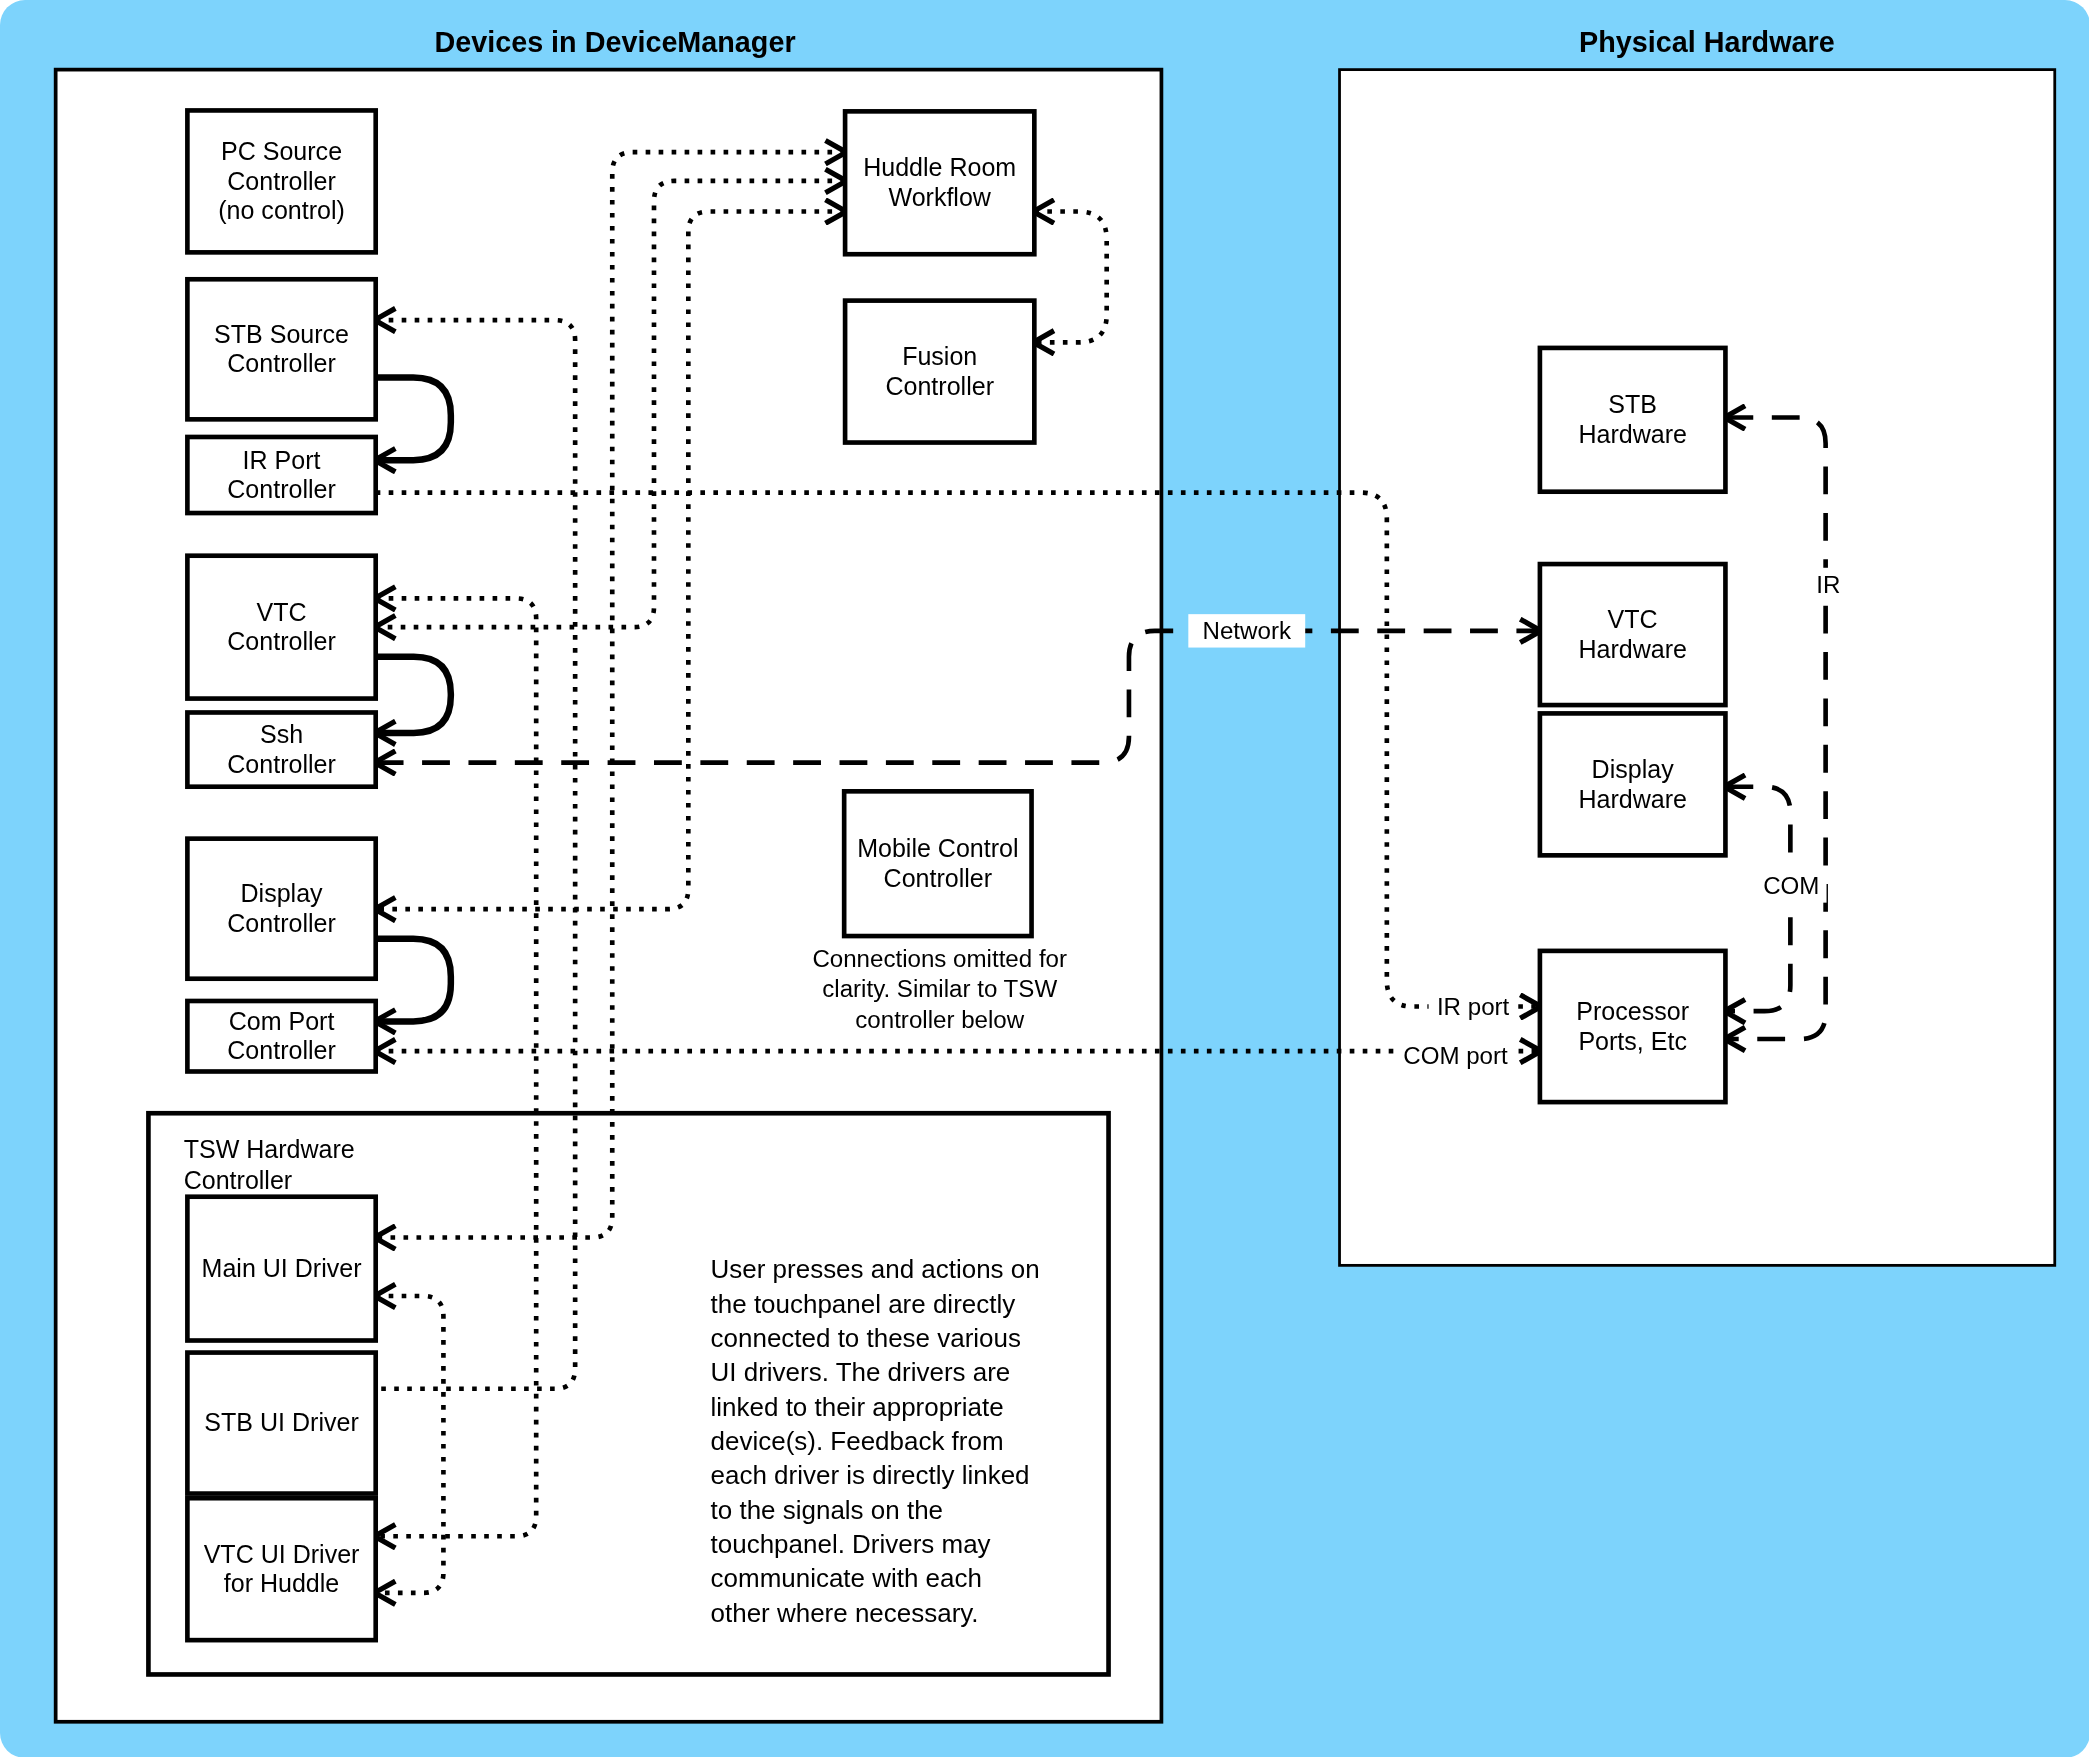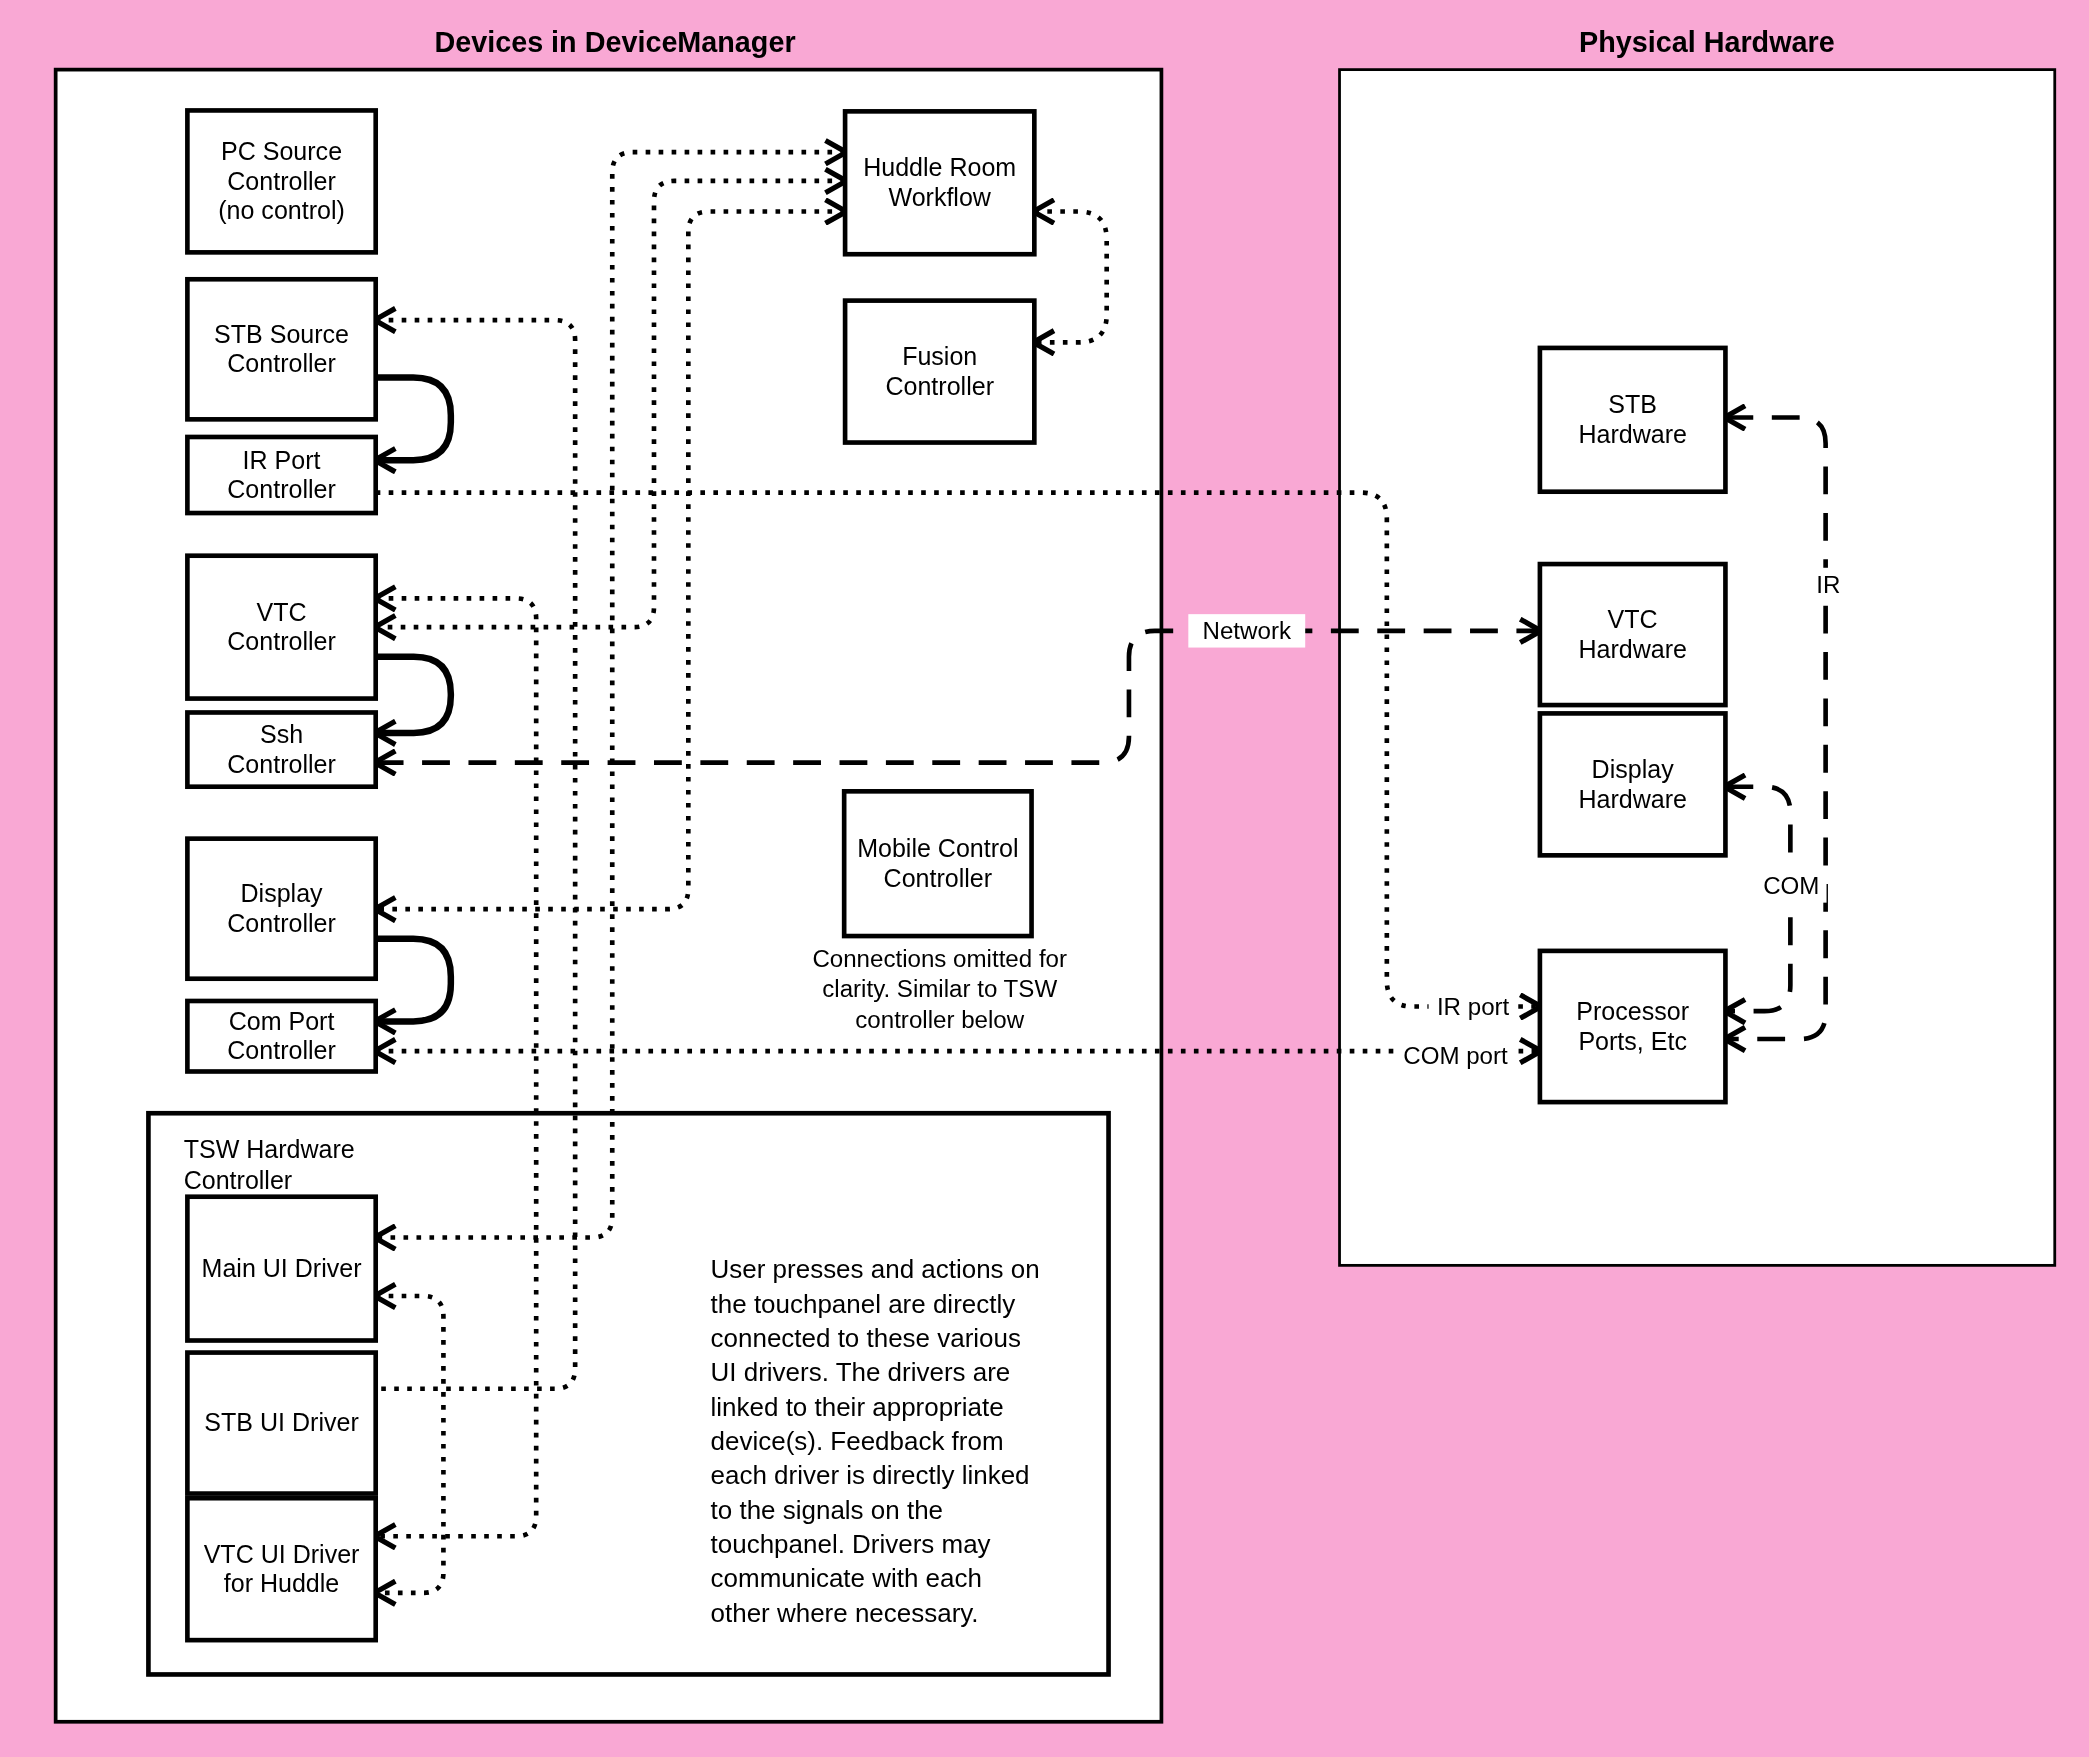--- a/index.html
+++ b/index.html
@@ -1,17 +1,17 @@
 <!DOCTYPE html>
 <html style="font-size:15px"><head>
 <meta charset="utf-8">
 <style>
   html,body{margin:0;padding:0;background:#ffffff;}
   body{font-family:"Liberation Sans", sans-serif;}
-  #stage{position:relative;width:2090px;height:1758px;background:#f9a8d4;}
+  #stage{position:relative;width:2090px;height:1758px;background:#7dd3fc;border-radius:25px;}
   svg{display:block;}
   .box{fill:#ffffff;stroke:#000000;}
   text{user-select:none;}
 </style>
 </head>
 <body>
 
 <div id="stage">
   <svg id="diagram" width="2090" height="1758" viewBox="0 0 2253 1895" xmlns="http://www.w3.org/2000/svg">
     <defs>

